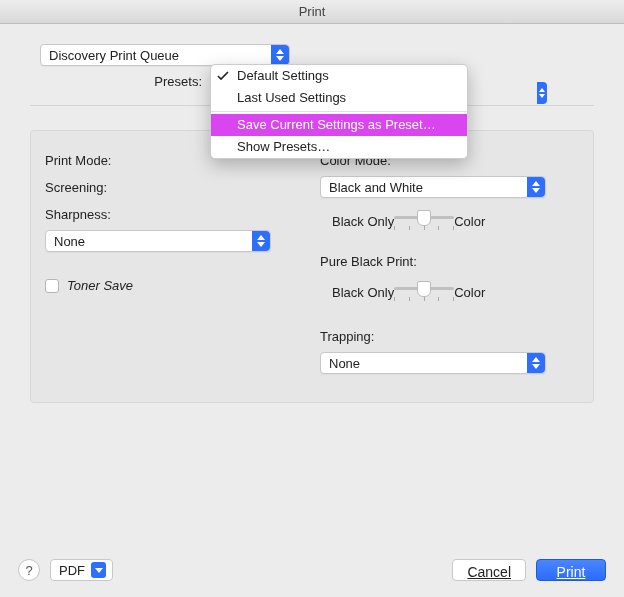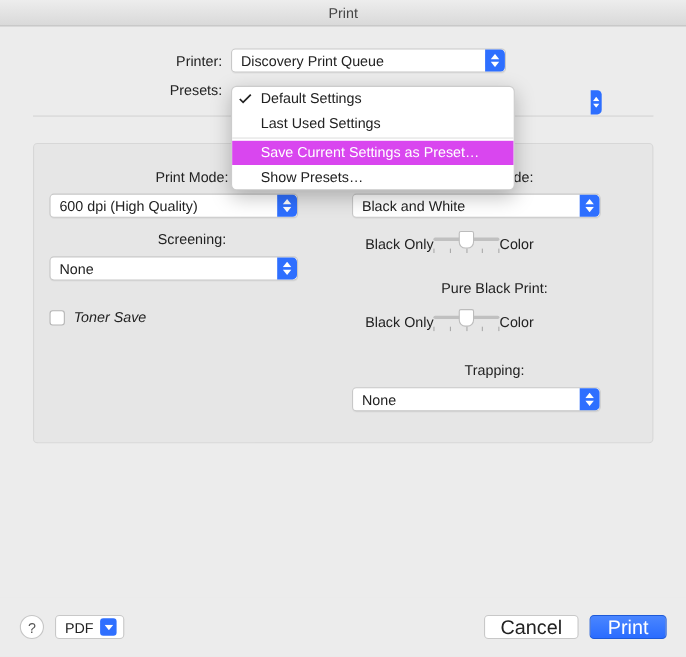--- a/index.html
+++ b/index.html
@@ -12,68 +12,67 @@
 .form-row { display: flex; align-items: center; margin-bottom: 8px; }
 .form-label { width: 170px; text-align: right; padding-right: 8px; font-size: 13px; }
 
 .select { position: relative; height: 22px; border: 1px solid #c8c8c8; border-radius: 4px; background: #fff; display: flex; align-items: center; padding: 0 22px 0 8px; font-size: 13px; cursor: default; box-shadow: 0 1px 0 rgba(0,0,0,.04); }
 .select.w250 { width: 250px; }
 .select.w226 { width: 226px; }
 
 .select-btn { position: absolute; right: 0; top: 0; height: 100%; width: 18px; background: #2e6fff; border-top-right-radius: 4px; border-bottom-right-radius: 4px; display: flex; flex-direction: column; align-items: center; justify-content: center; gap: 2px; }
 .select-btn svg { display: block; }
 
-.dropdown-panel { position: absolute; left: 210px; top: 54px; width: 258px; background: #fff; border: 1px solid #ccc; border-radius: 5px; box-shadow: 0 6px 18px rgba(0,0,0,.25); z-index: 50; overflow: hidden; }
+.dropdown-panel { position: absolute; left: 210px; top: 40px; width: 258px; background: #fff; border: 1px solid #ccc; border-radius: 5px; box-shadow: 0 6px 18px rgba(0,0,0,.25); z-index: 50; overflow: hidden; }
 .dd-item { position: relative; height: 22px; line-height: 22px; padding-left: 26px; font-size: 13px; cursor: default; }
 .dd-item.sel { background: #d946ef; color: #fff; }
 .dd-sep { height: 1px; background: #e0e0e0; margin: 2px 0; }
 .dd-check { position: absolute; left: 6px; top: 2px; }
 
 .presets-stub { position: absolute; right: 77px; top: 58px; width: 10px; height: 22px; background: #2e6fff; border-top-right-radius: 4px; border-bottom-right-radius: 4px; z-index: 10; display:flex; flex-direction:column; align-items:center; justify-content:center; gap:2px;}
 
 .divider { border: none; border-top: 1px solid #d3d3d3; margin: 16px 30px 0 30px; }
 
 .tab-under { position: absolute; left: 282px; top: 148px; height: 23px; width: 110px; background: #fff; border: 1px solid #ccc; border-radius: 4px; display:flex; }
 .tab-under > div:first-child { flex:1; background:#2e6fff; border-radius:3px 0 0 3px; }
 .tab-under > div:last-child { flex:1; }
 
-.panel { margin: 24px 30px 0 30px; background: #e6e6e6; border: 1px solid #d7d7d7; border-radius: 4px; padding: 18px 14px 28px 14px; display: flex; gap: 16px; position: relative; text-align: center; }
+.panel { margin: 24px 30px 0 30px; background: #e6e6e6; border: 1px solid #d7d7d7; border-radius: 4px; padding: 18px 14px 28px 14px; display: flex; gap: 16px; position: relative; }
 .col { flex: 1; display: flex; flex-direction: column; gap: 8px; }
 .field-label { font-size: 13px; margin-top: 4px; }
 
 .checkbox { display: flex; align-items: center; gap: 8px; margin-top: 18px; font-style: italic; }
 .checkbox .box { width: 14px; height: 14px; background: #fff; border: 1px solid #b5b5b5; border-radius: 3px; }
 
 .slider-row { display: flex; align-items: center; font-size: 13px; margin: 4px 0 10px 12px; }
 .slider { position: relative; width: 60px; height: 22px; }
 .slider-track { position: absolute; top: 6px; left: 0; width: 100%; height: 3px; background: #c0c0c0; border-radius: 2px; }
 .slider-thumb { position: absolute; top: 0; left: 50%; transform: translateX(-50%); width: 14px; height: 16px; background: #fff; border: 1px solid #bcbcbc; border-radius: 2px 2px 6px 6px; }
 .slider-ticks { position: absolute; top: 16px; left: 0; width: 100%; display: flex; justify-content: space-between; }
 .slider-ticks span { width: 1px; height: 4px; background: #aaa; }
 
 .footer { position: absolute; left: 0; bottom: 0; width: 100%; height: 54px; background: #ececec; display: flex; align-items: center; padding: 0 18px; gap: 10px; }
 .help { width: 22px; height: 22px; border: 1px solid #c5c5c5; border-radius: 50%; background: #fff; display: flex; align-items: center; justify-content: center; font-size: 13px; color: #555; }
 .pdf-btn { height: 22px; border: 1px solid #c8c8c8; border-radius: 4px; background: #fff; padding: 0 6px 0 8px; display: flex; align-items: center; gap: 2px; position: relative; }
 .pdf-arrow { width: 15px; height: 16px; background: #2e6fff; border-radius: 3px; display:flex; align-items:center; justify-content:center; margin-left:4px;}
 
 .spacer-flex { flex: 1; }
-.btn { height: 22px; min-width: 70px; border-radius: 4px; font-size: 18px; display: flex; align-items: center; justify-content: center; padding: 0 14px; }
+.btn { height: 22px; min-width: 70px; border-radius: 4px; font-size: 14px; display: flex; align-items: flex-end; justify-content: center; padding: 0 14px; text-decoration: underline; }
 .btn-default { background: #fff; border: 1px solid #c8c8c8; color: #222; }
 .btn-primary { background: linear-gradient(#4a86ff,#2a6cff); color: #fff; border: 1px solid #1d59d8; }
 </style>
 </head>
 <body>
 
 <div class="titlebar">
   <span>Print</span>
 </div>
 
 <div class="top-area">
   <div class="form-row">
-    <div class="form-label">Printer:</div>
     <div class="select w250">
       <span>Discovery Print Queue</span>
       <div class="select-btn">
         <svg width="8" height="5">
             <path d="M0 5 L4 0 L8 5 Z" fill="#fff"></path>
           </svg>
         <svg width="8" height="5">
             <path d="M0 0 L4 5 L8 0 Z" fill="#fff"></path>
           </svg>
       </div>
@@ -118,34 +117,24 @@
 <hr class="divider">
 
 <div class="tab-under">
   <div></div>
   <div></div>
 </div>
 
 <div class="panel">
   <div class="col">
     <div class="field-label">Print Mode:</div>
-    <div class="select w226">
-      <span>600 dpi (High Quality)</span>
-      <div class="select-btn">
-        <svg width="8" height="5">
-            <path d="M0 5 L4 0 L8 5 Z" fill="#fff"></path>
-          </svg>
-        <svg width="8" height="5">
-            <path d="M0 0 L4 5 L8 0 Z" fill="#fff"></path>
-          </svg>
-      </div>
-    </div>
 
     <div class="field-label">Screening:</div>
 
+    <div class="field-label">Sharpness:</div>
     <div class="select w226">
       <span>None</span>
       <div class="select-btn">
         <svg width="8" height="5">
             <path d="M0 5 L4 0 L8 5 Z" fill="#fff"></path>
           </svg>
         <svg width="8" height="5">
             <path d="M0 0 L4 5 L8 0 Z" fill="#fff"></path>
           </svg>
       </div>

